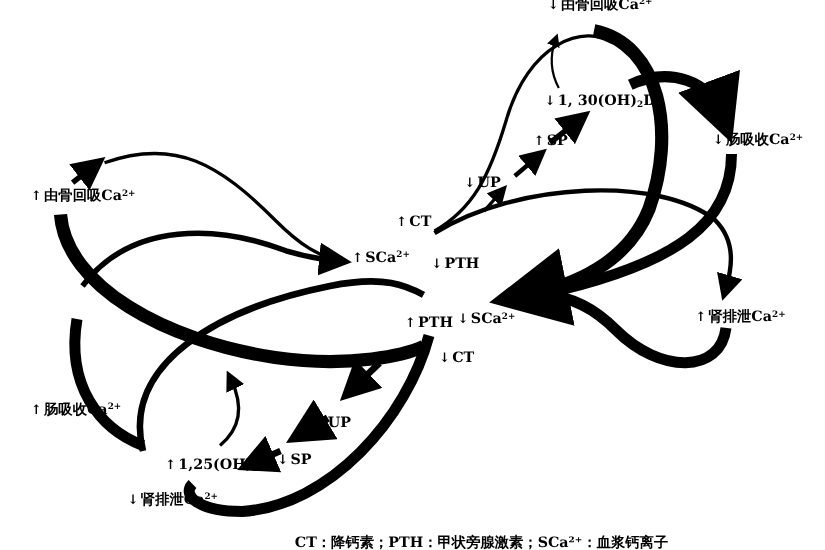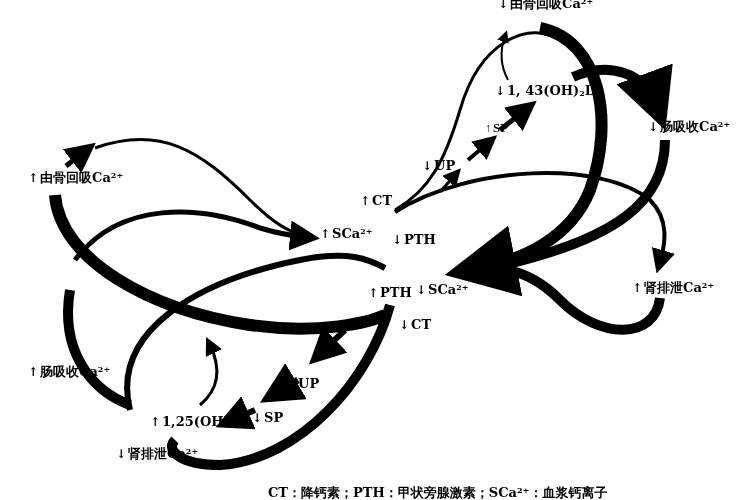--- a/index.html
+++ b/index.html
@@ -58,23 +58,23 @@
     <path d="M298,380 L278,392" stroke-width="7" marker-end="url(#ah)"></path>
     <path d="M255,410 L232,420" stroke-width="6" marker-end="url(#ah)"></path>
     <path d="M200,405 C218,390 222,370 210,345" stroke-width="3" marker-end="url(#ah)"></path>
   </g>
 </svg>
 
 <div class="lbl" style="left:498px;top:-4px;">
   <span class="arr">↓</span><span>由骨回吸Ca</span><sup>2+</sup>
 </div>
 <div class="lbl" style="left:495px;top:83px;">
-  <span class="arr">↓</span><span>1, 43(OH)</span><sub>2</sub><span>D</span><sub>3</sub>
+  <span class="arr">↓</span><span>1, 30(OH)</span><sub>2</sub><span>D</span><sub>3</sub>
 </div>
-<div class="lbl" style="left:485px;top:120px;font-family:Liberation Serif, serif;">
+<div class="lbl" style="left:485px;top:120px;">
   <span class="arr">↑</span><span>SP</span>
 </div>
 <div class="lbl" style="left:422px;top:158px;">
   <span class="arr">↓</span><span>UP</span>
 </div>
 <div class="lbl" style="left:627px;top:119px;margin-left:21px;">
   <span class="arr">↓</span><span>肠吸收Ca</span><sup>2+</sup>
 </div>
 <div class="lbl" style="left:28px;top:170px;">
   <span class="arr">↑</span><span>由骨回吸Ca</span><sup>2+</sup>

